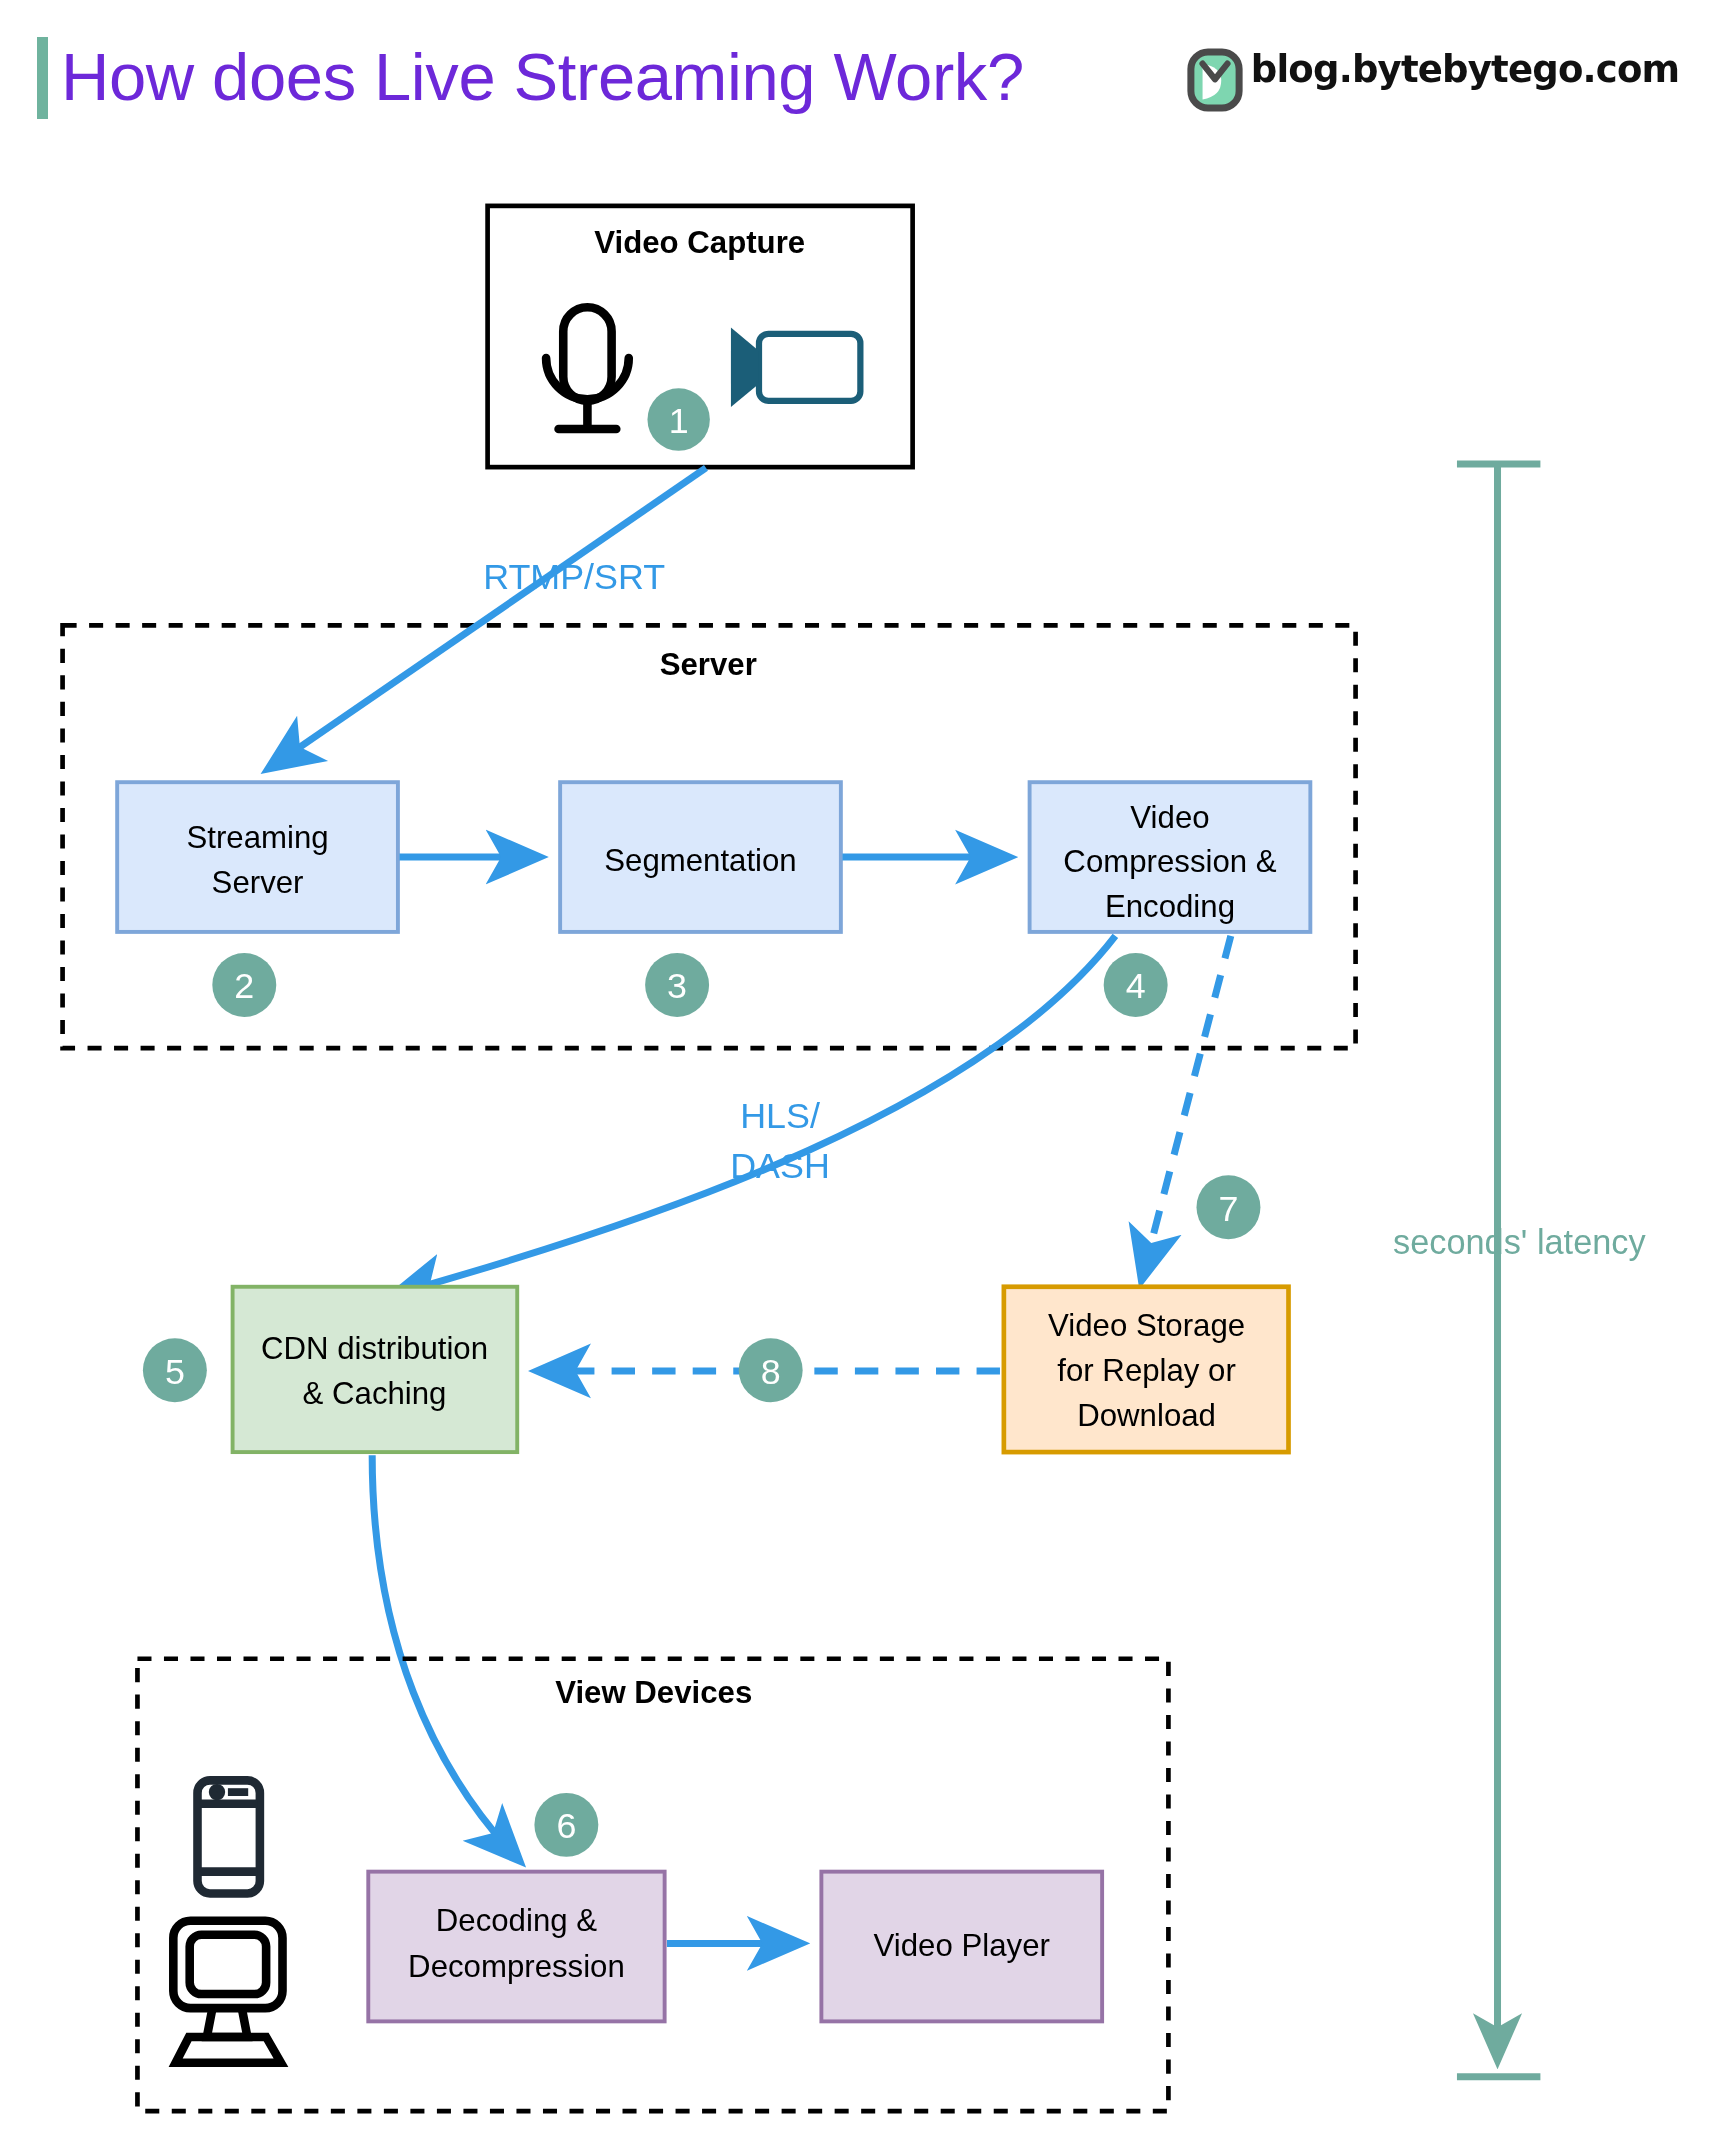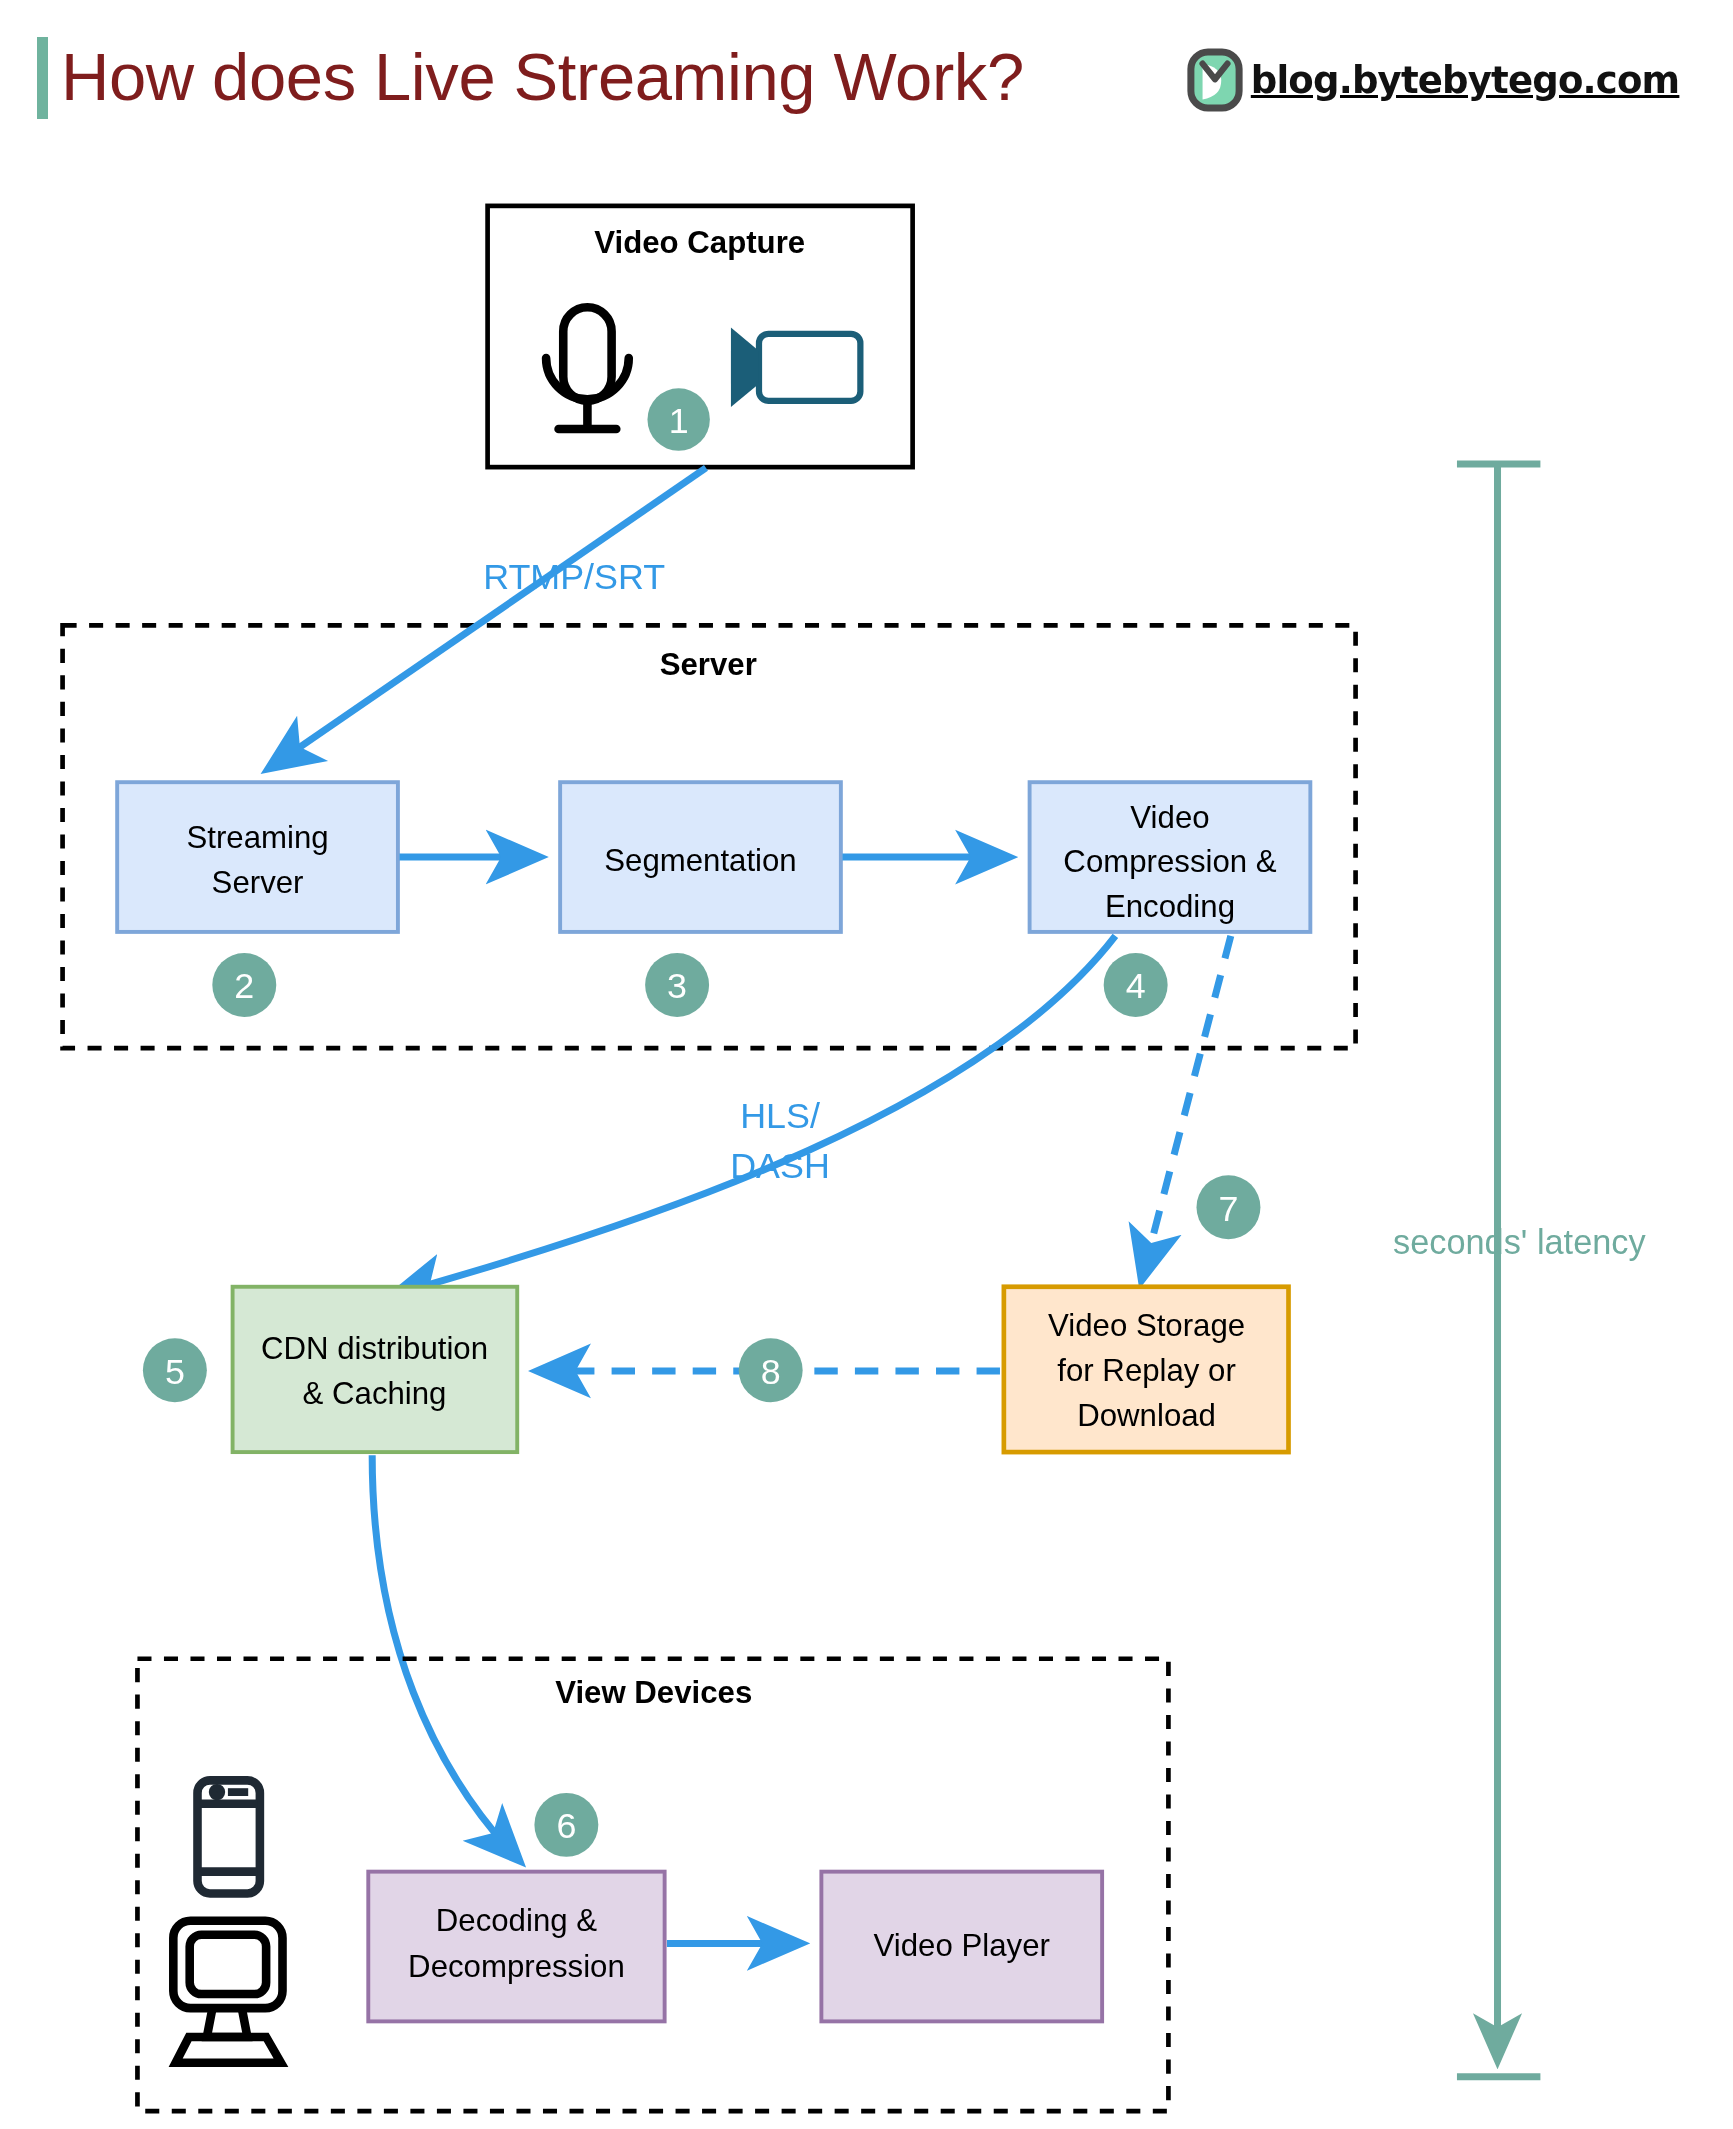--- a/index.html
+++ b/index.html
@@ -26,32 +26,30 @@
     position: absolute;
     left: 37px; top: 37px;
     width: 11px; height: 82px;
     background: #6FB39E;
   }
   #page-title {
     position: absolute;
     left: 61px; top: 34px;
     font-size: 67px;
     font-weight: 400;
-    color: #7f1d1d;
+    color: #6d28d9;
     letter-spacing: -0.4px;
     white-space: nowrap;
     line-height: 86px;
   }
   #brand-wrap {
     position: absolute;
     left: 1187px; top: 48px;
     display: flex;
-    align-items: center;
     gap: 7.8px;
-    text-decoration: underline;
   }
   #brand-logo { width: 56px; height: 64px; display:block; }
   #brand-text {
     font-size: 37px;
     font-weight: 700;
     color: #111111;
     white-space: nowrap;
     font-family: "DejaVu Sans", sans-serif;
     letter-spacing: -0.8px;
   }

